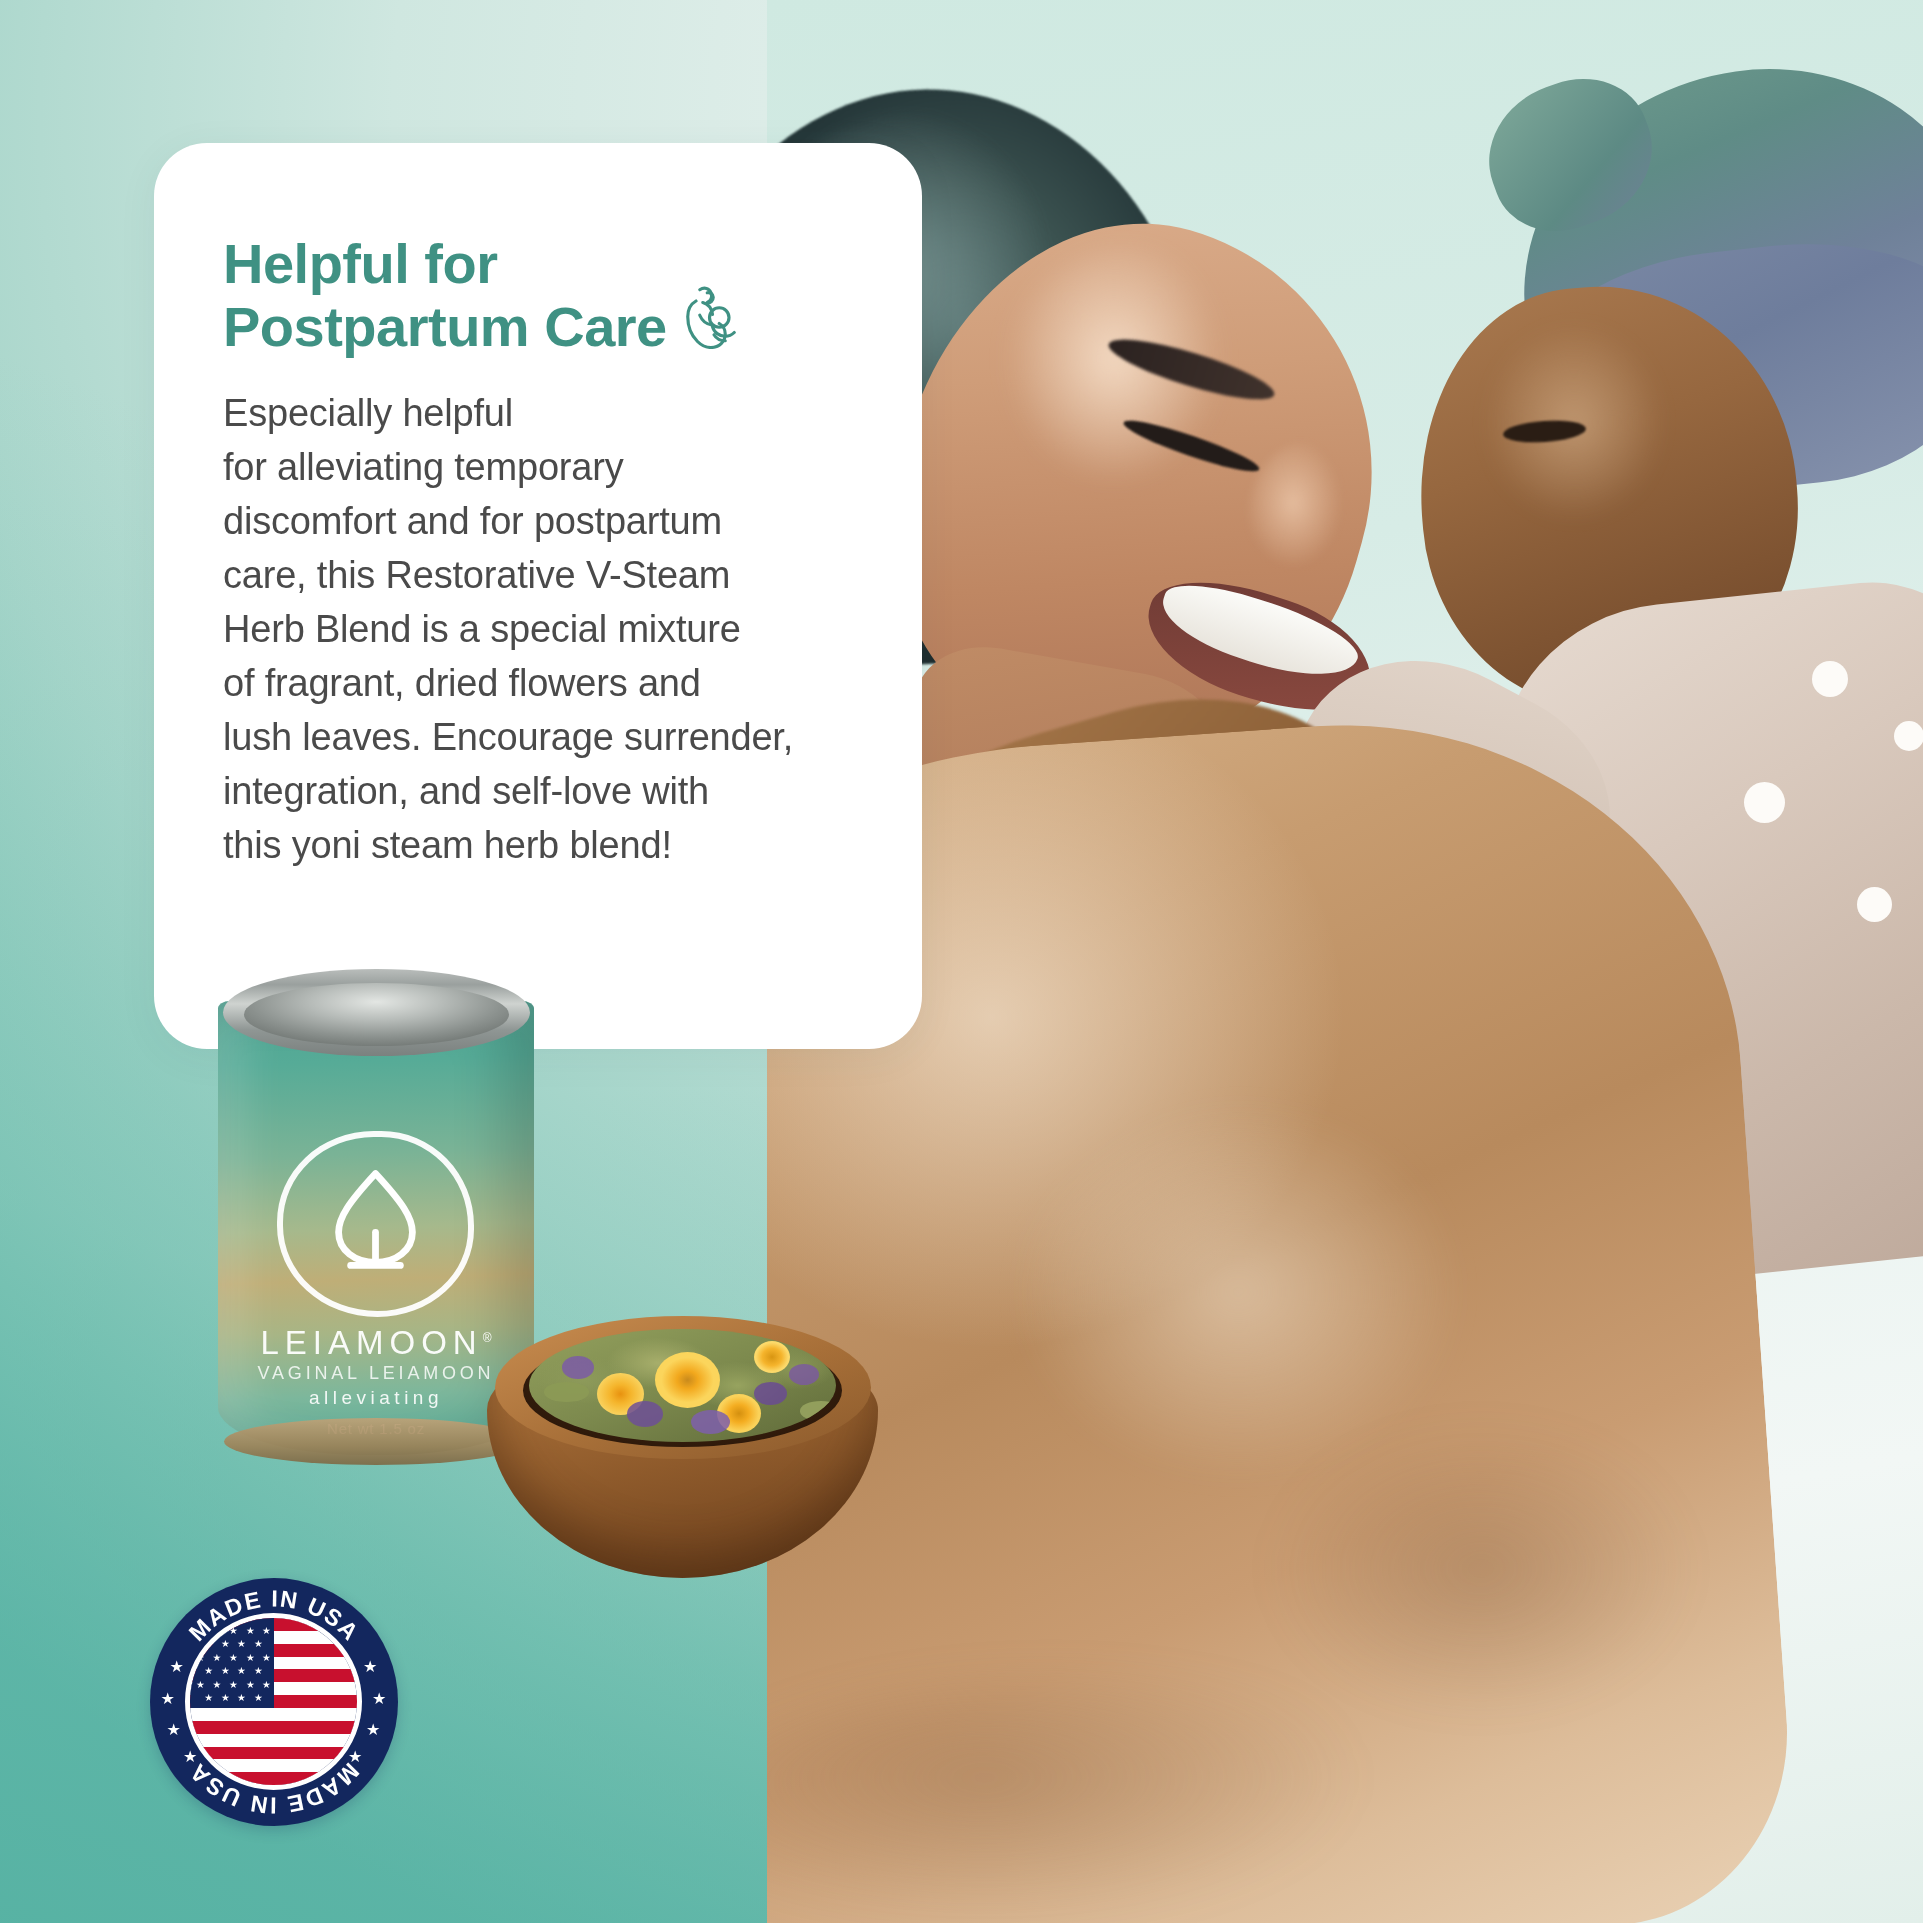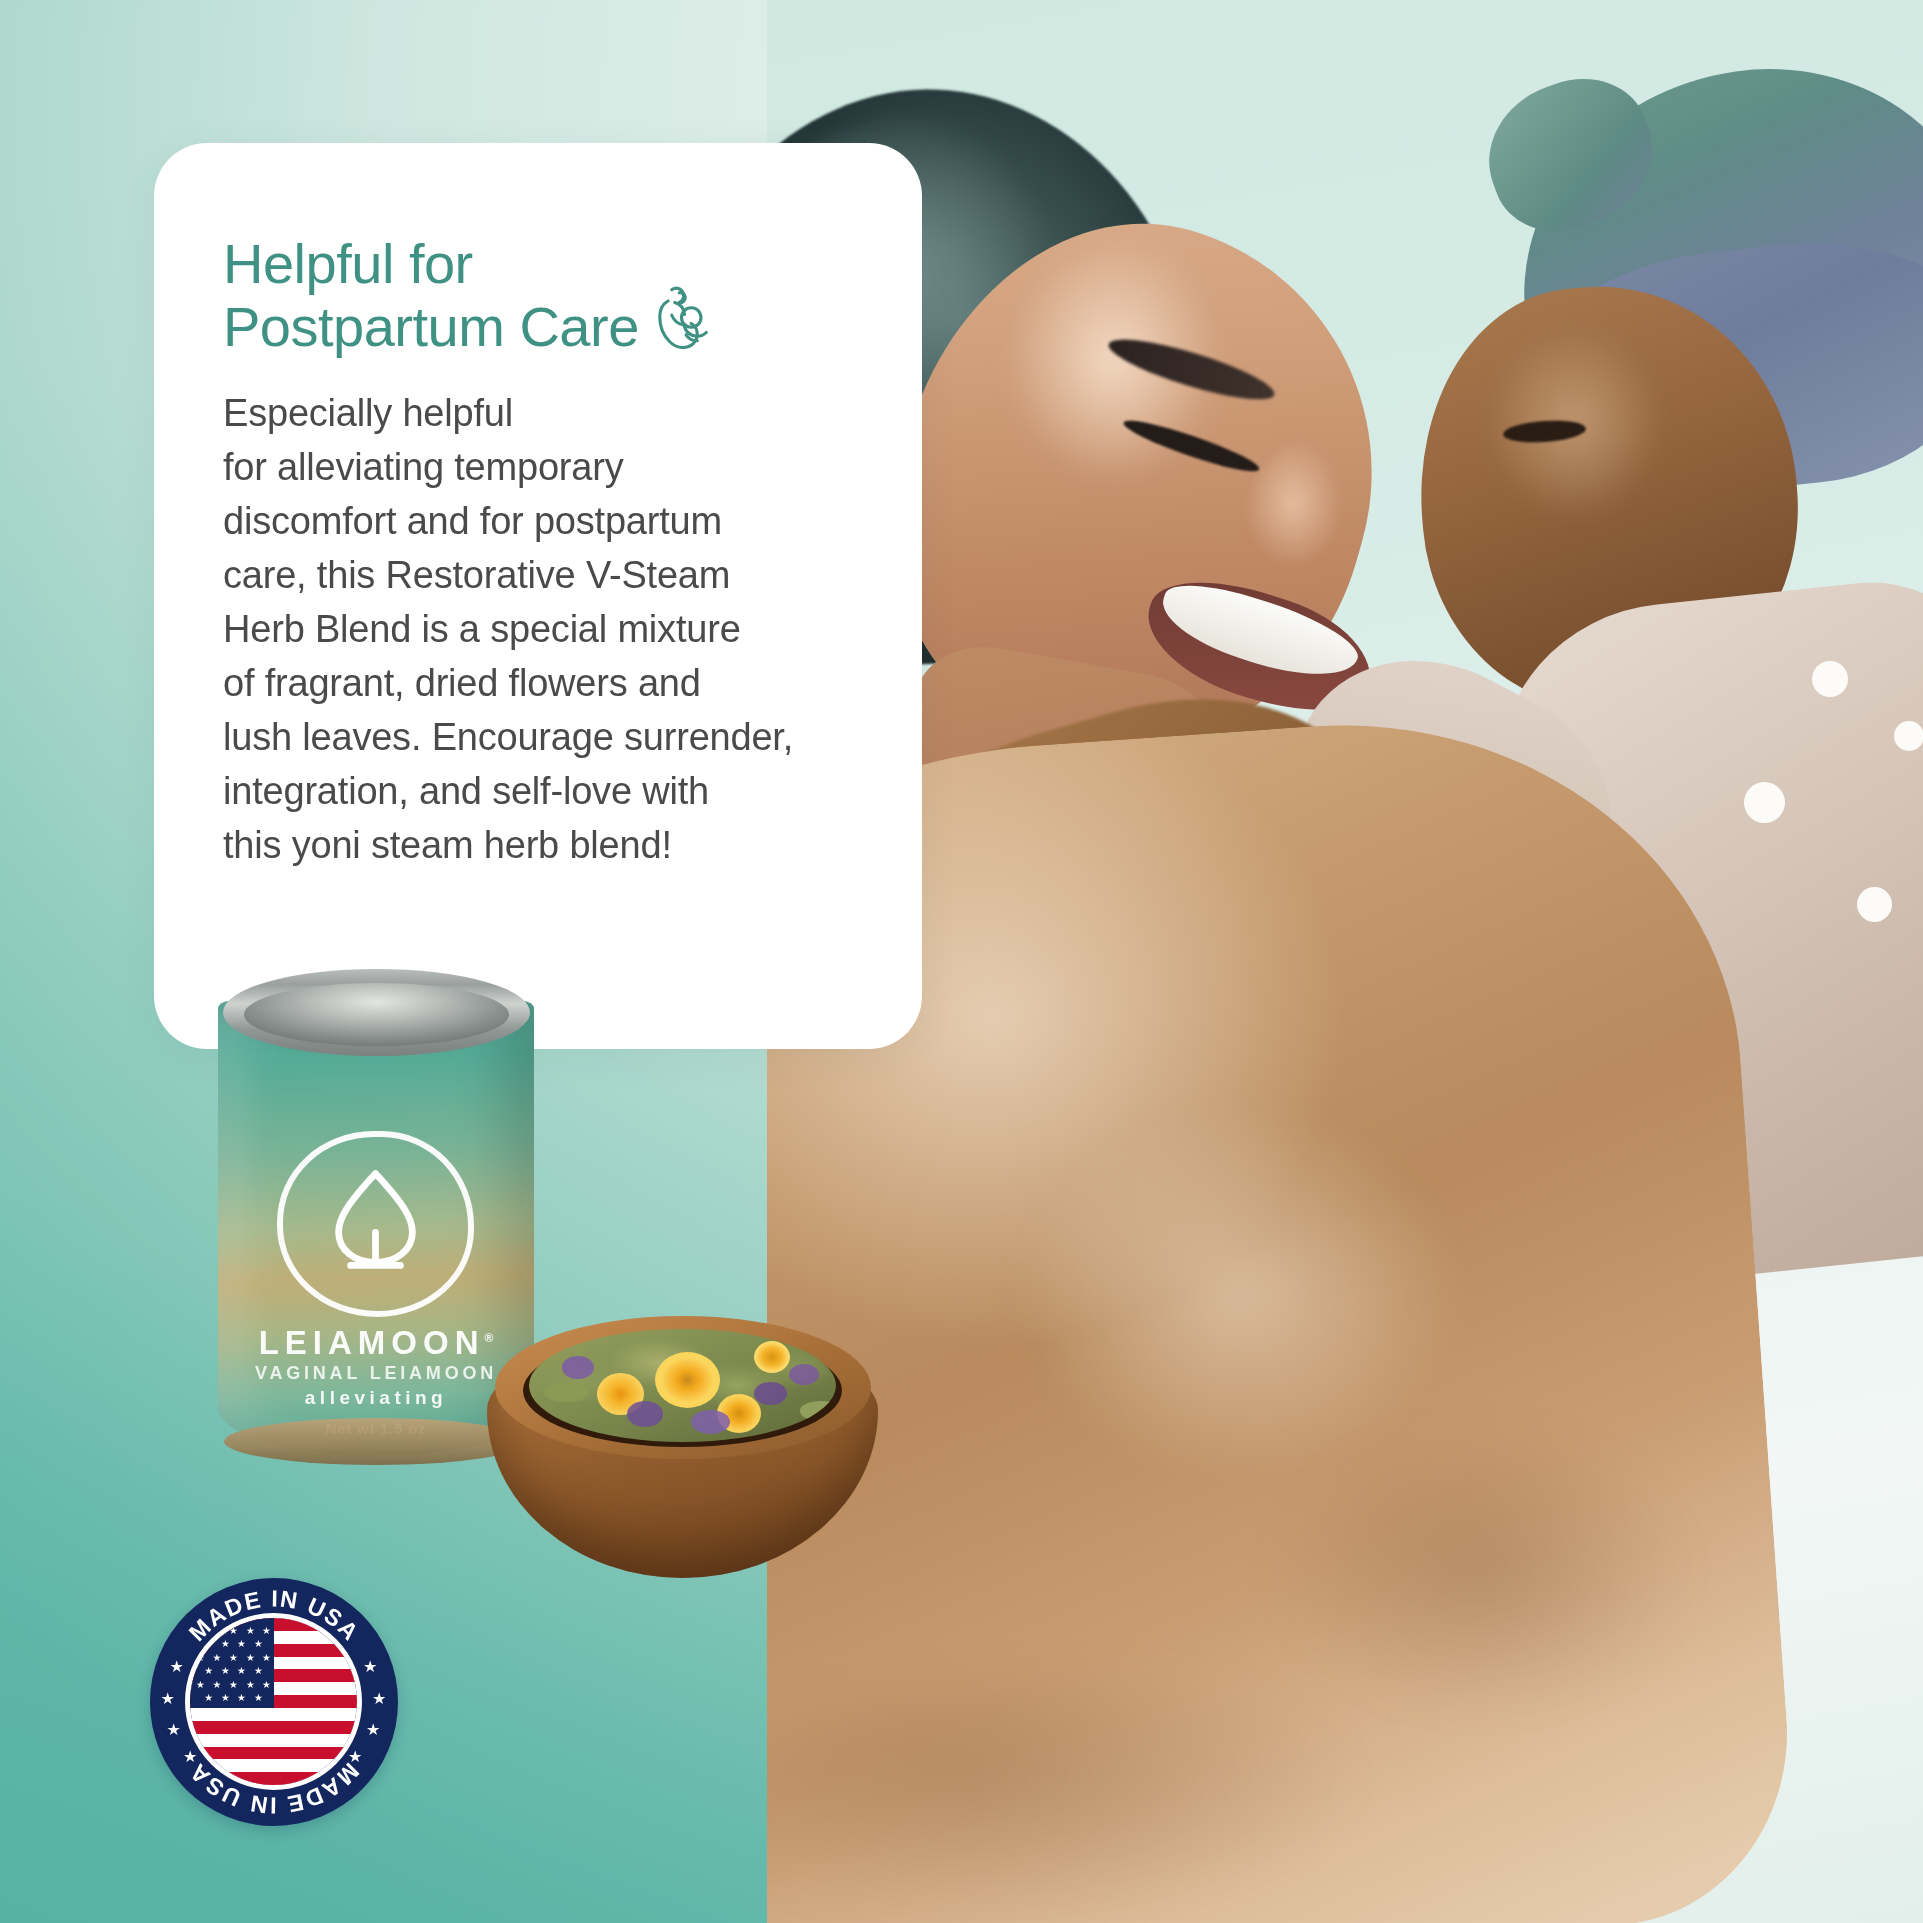--- a/index.html
+++ b/index.html
@@ -190,39 +190,39 @@
   }
   #card-inner{ padding:89px 69px 0 69px; }
 
   #heading-row{
     display:flex; align-items:flex-start;
   }
   #heading{
     color:#3f9183;
     font-size:56px;
     line-height:1.13;
-    font-weight:normal;
+    font-weight:bold;
     letter-spacing:-0.5px;
     white-space:pre-line;
   }
   #mother-baby-icon{
     margin-left:10.5px; margin-top:48px; flex:0 0 auto;
   }
   #body-text{
     margin-top:28.6px;
     color:#4a4a4a;
     font-size:38px;
     line-height:1.42;
     letter-spacing:-0.2px;
     white-space:pre-line;
   }
 
   
   #tin{
-    position:absolute; left:218px; top:969px; width:318px; height:496px;font-weight:bold;
+    position:absolute; left:218px; top:969px; width:318px; height:496px;
   }
   #tin-body{
     position:absolute; left:0; top:32px; width:316px; height:454px;
     background:linear-gradient(178deg,#4fa493 0%,#56ab97 14%,#7ab396 34%,#a6b98c 50%,#bfae77 61%,#a8b585 72%,#7cb79c 86%,#55ac9a 100%);
     border-radius:12px 12px 46% 46% / 7.5px 7.5px 48px 48px;
     box-shadow:inset -30px 0 53px rgba(0,0,0,.16), inset 27px 0 41px rgba(255,255,255,.15);
   }
   #tin-rim{
     position:absolute; left:4.5px; top:0; width:307px; height:87px;
     background:linear-gradient(180deg,#b9bdbb 0%,#9aa09e 18%,#cfd3d0 40%,#8f9694 70%,#7b817f 100%);

